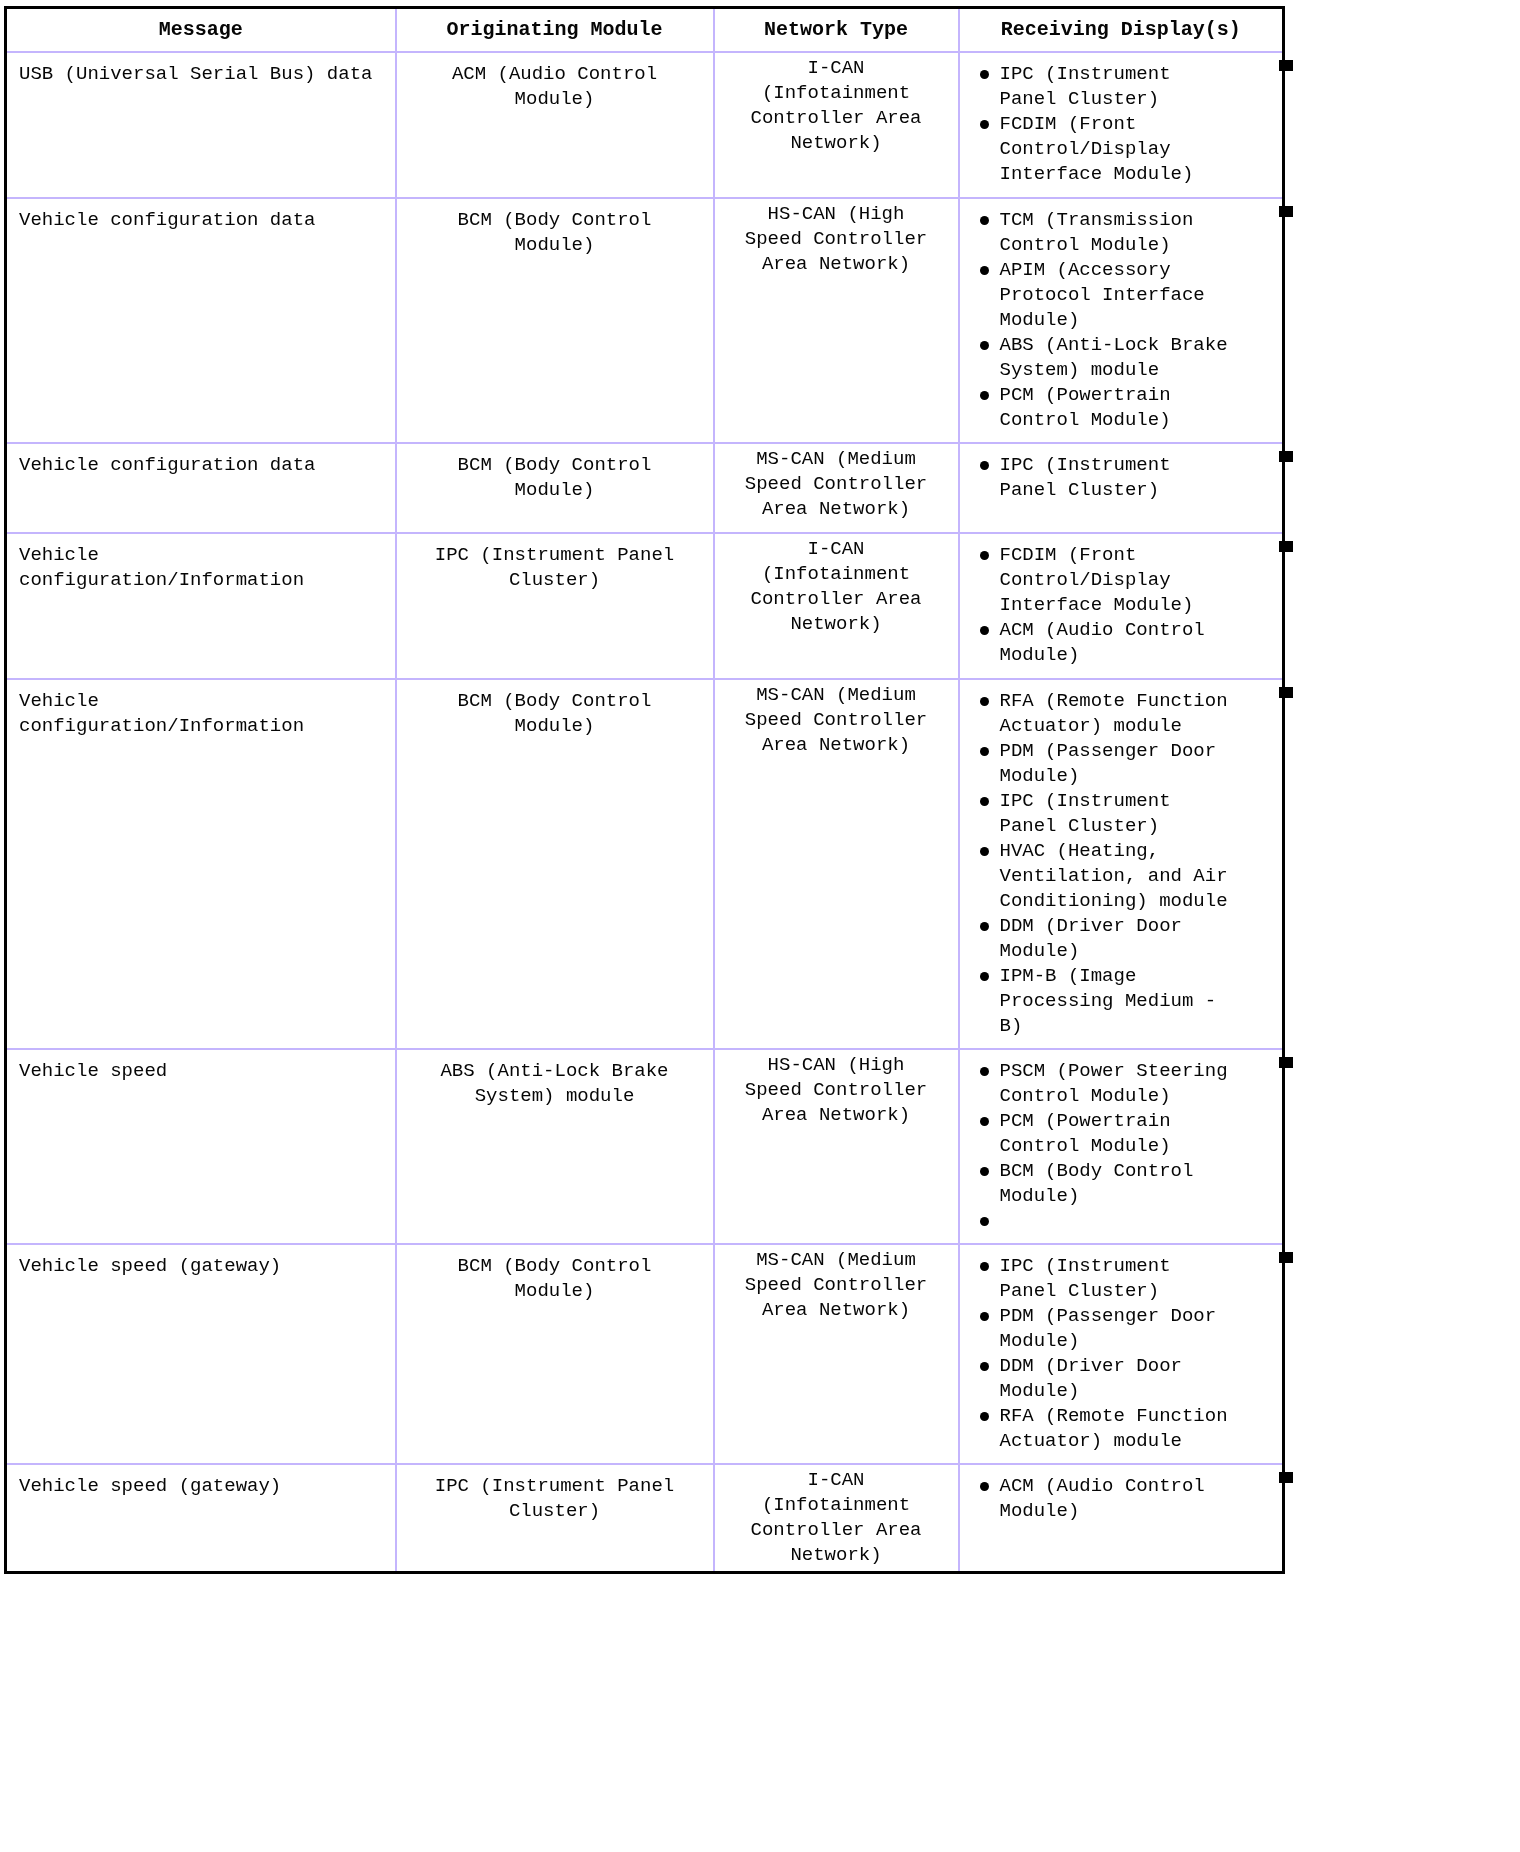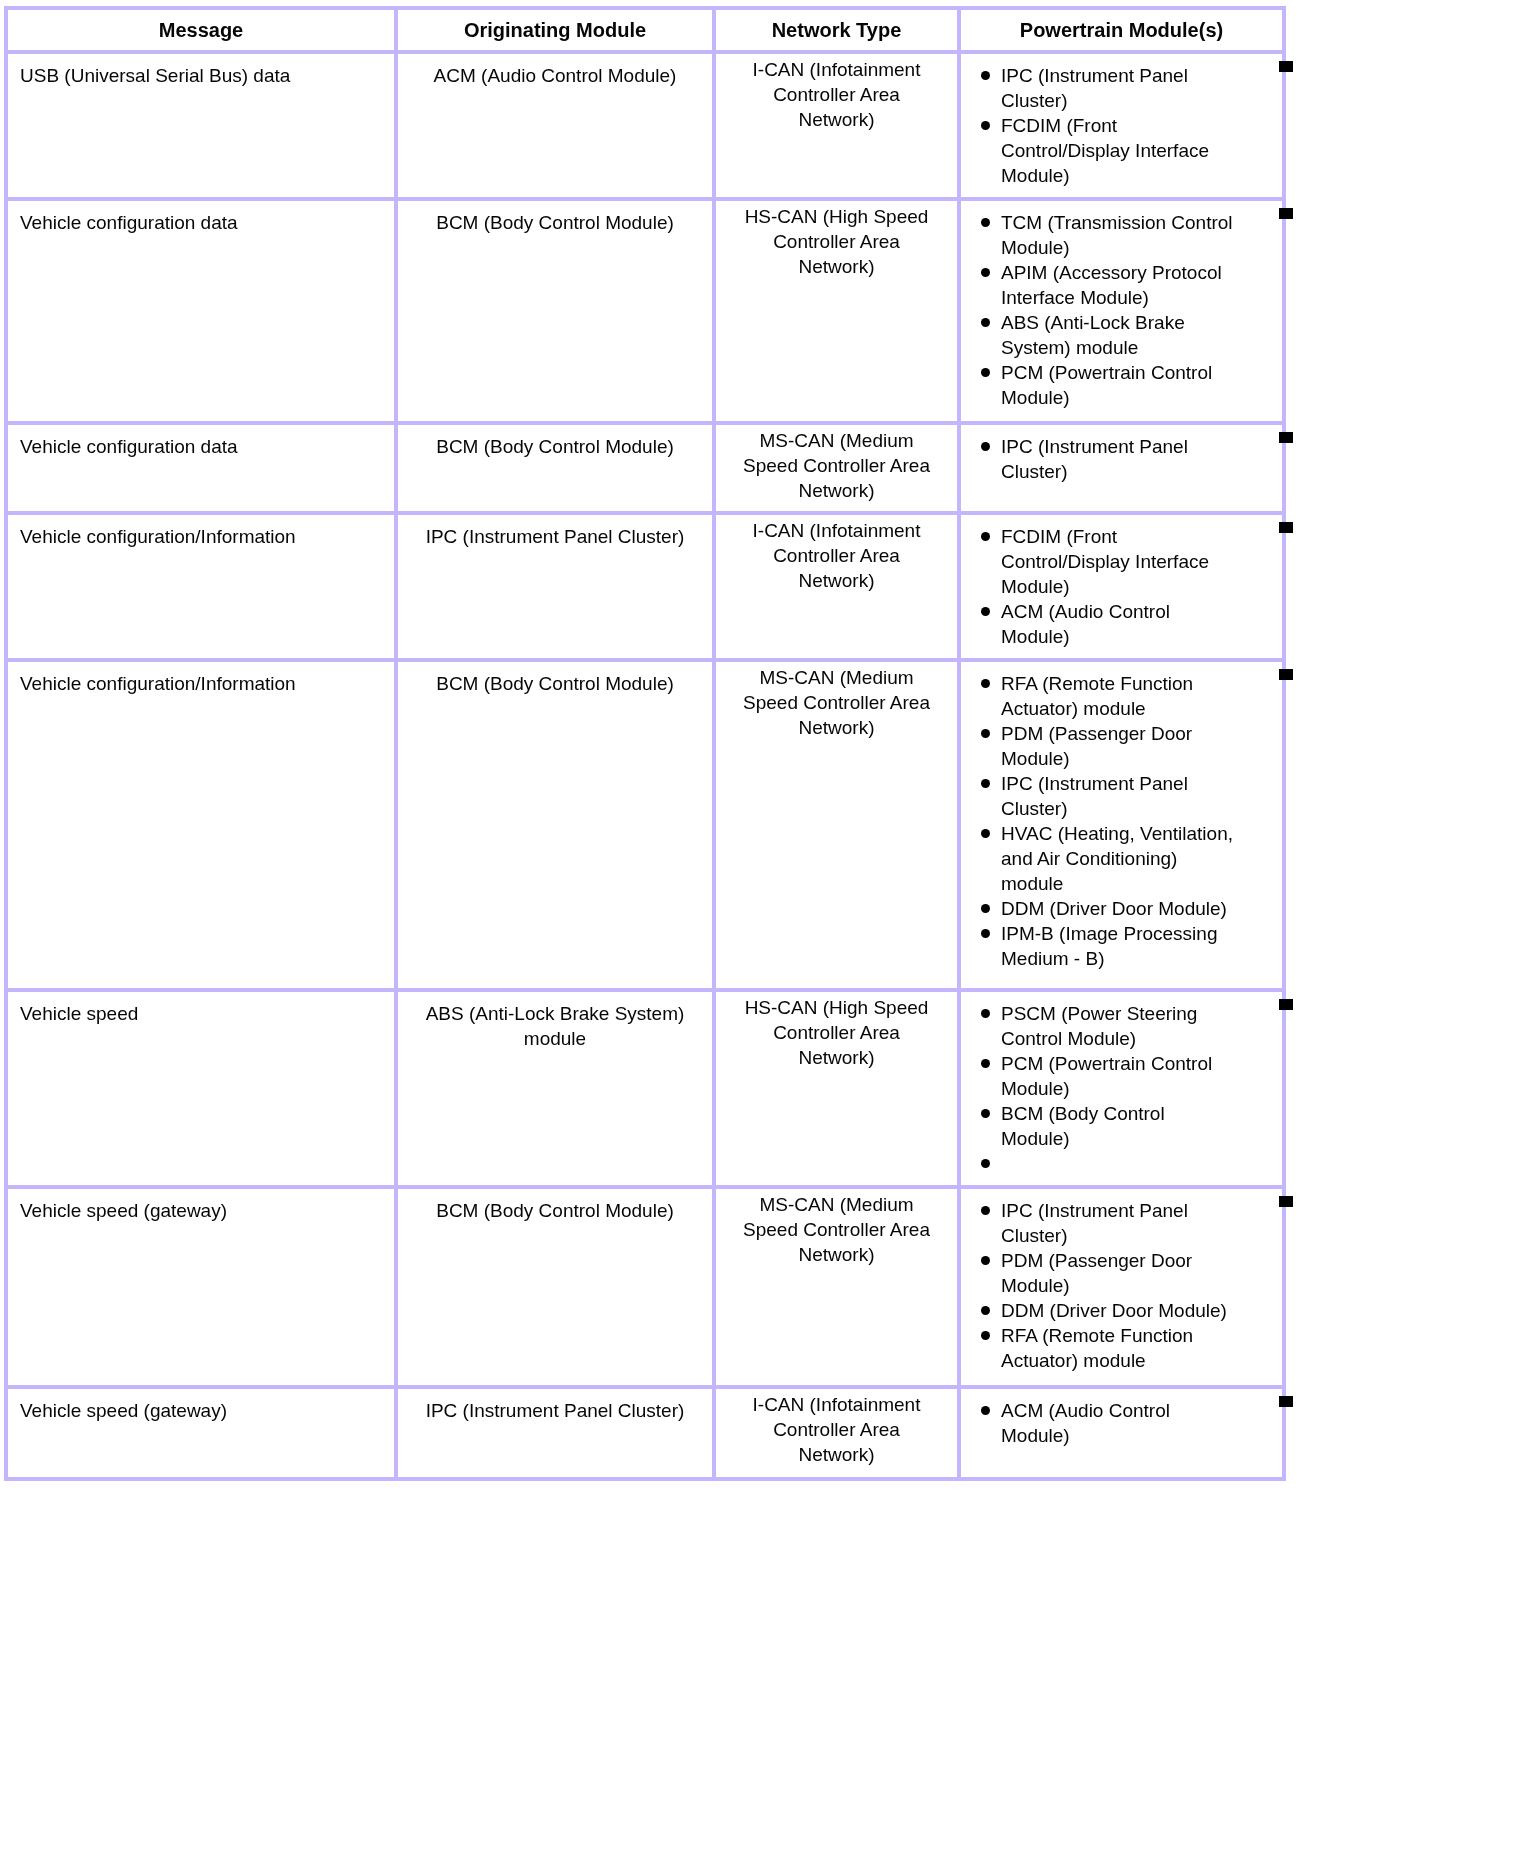--- a/index.html
+++ b/index.html
@@ -15,23 +15,24 @@
   }
   table.doc-table {
     border-collapse: collapse;
     table-layout: fixed;
     margin: 6px 0 0 4px;
     width: 1278px;
     border: 3px solid #000;
     background: #fff;
   }
   .doc-table th, .doc-table td {
-    border: 4px solid #c4b5fd;
+    border: 2px solid #c4b5fd;
     vertical-align: top;
     overflow: visible;
+    font-family: Liberation Mono, monospace;
   }
   .doc-table th {
     font-size: 20px;
     font-weight: bold;
     text-align: center;
     vertical-align: middle;
     height: 44px;
     padding: 4px 6px;
     line-height: 24px;
   }
@@ -88,21 +89,21 @@
     <col style="width:390px">
     <col style="width:318px">
     <col style="width:245px">
     <col style="width:325px">
   </colgroup>
   <thead>
     <tr>
       <th>Message</th>
       <th>Originating Module</th>
       <th>Network Type</th>
-      <th>Powertrain Module(s)</th>
+      <th>Receiving Display(s)</th>
     </tr>
   </thead>
   <tbody id="table-body">
   <tr>
     <td class="col-message">USB (Universal Serial Bus) data</td>
     <td class="col-orig">ACM (Audio Control Module)</td>
     <td class="col-net">I-CAN (Infotainment Controller Area Network)</td>
     <td class="col-recv">
       <span class="row-tick"></span>
       <ul class="recv-list">

